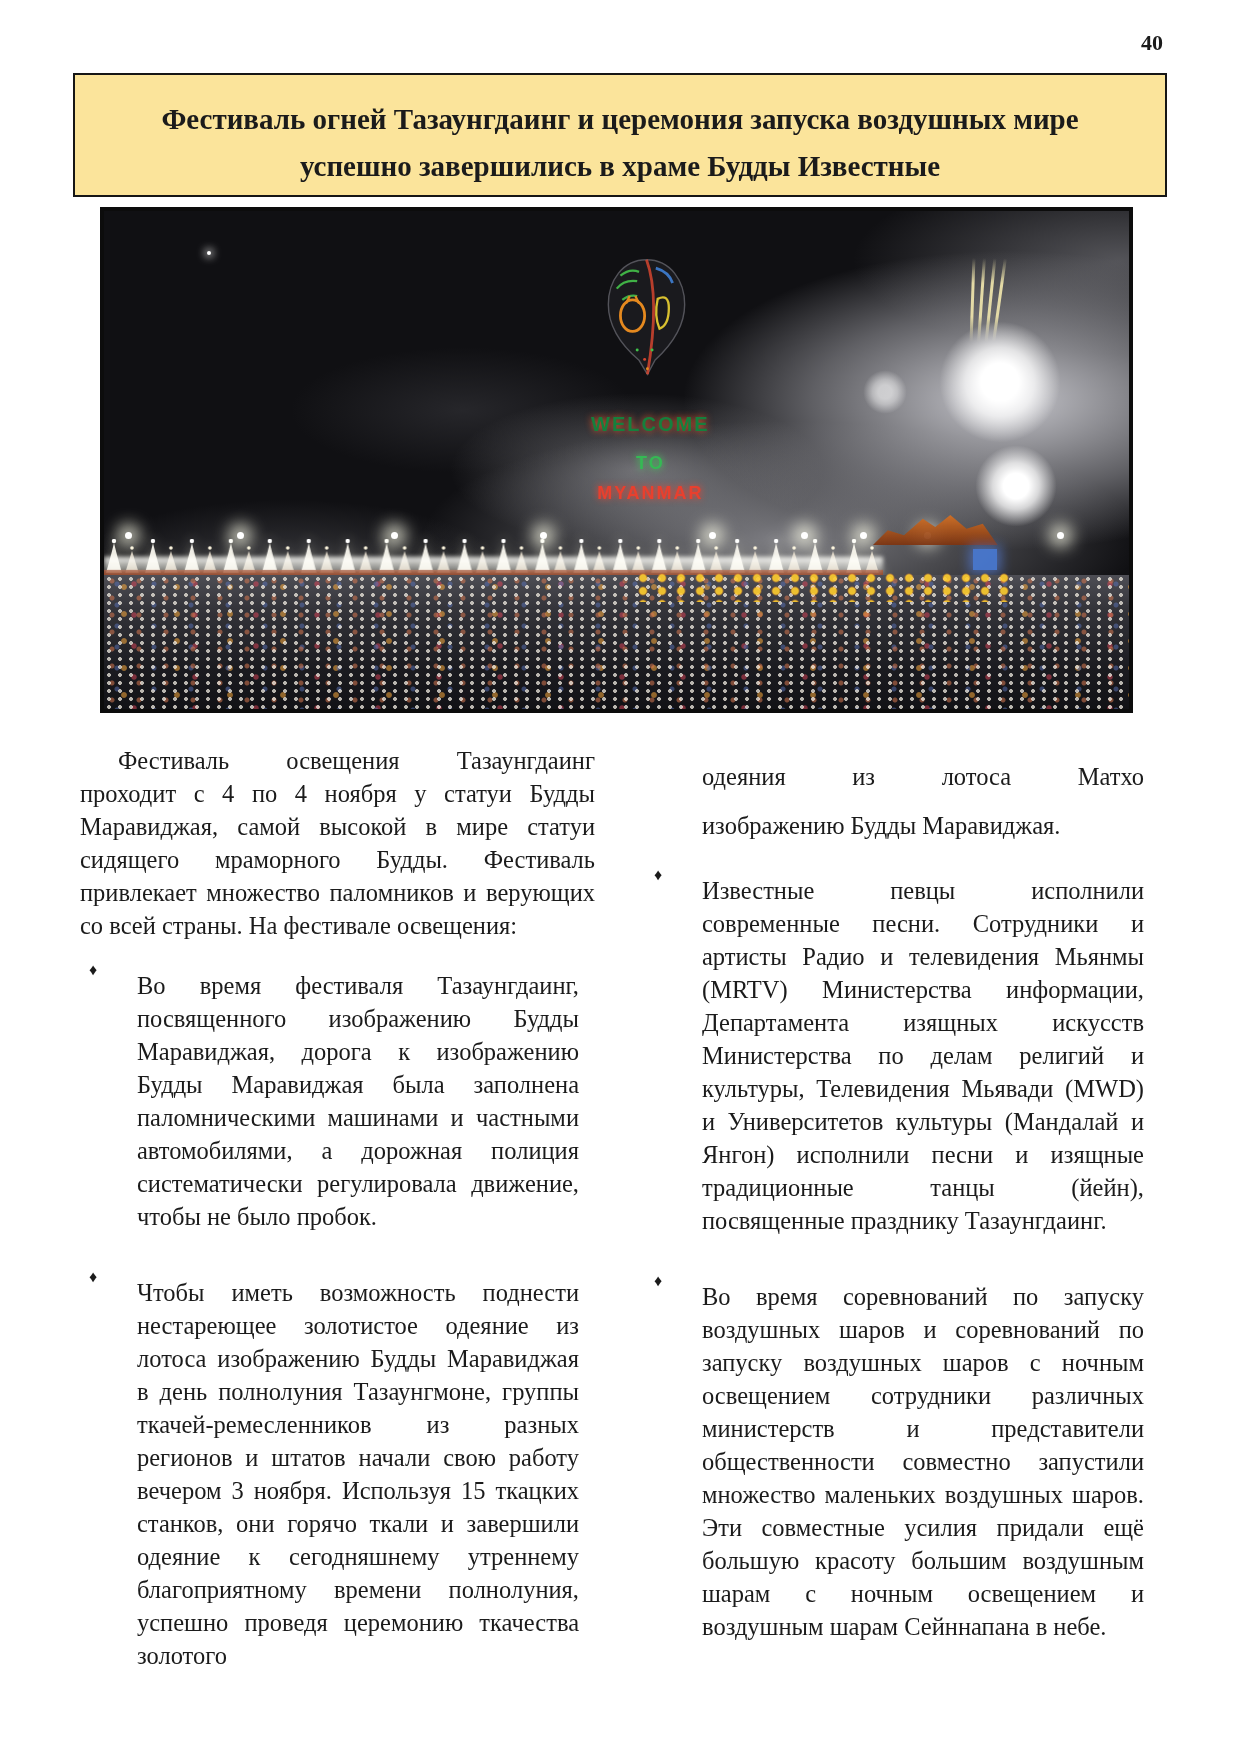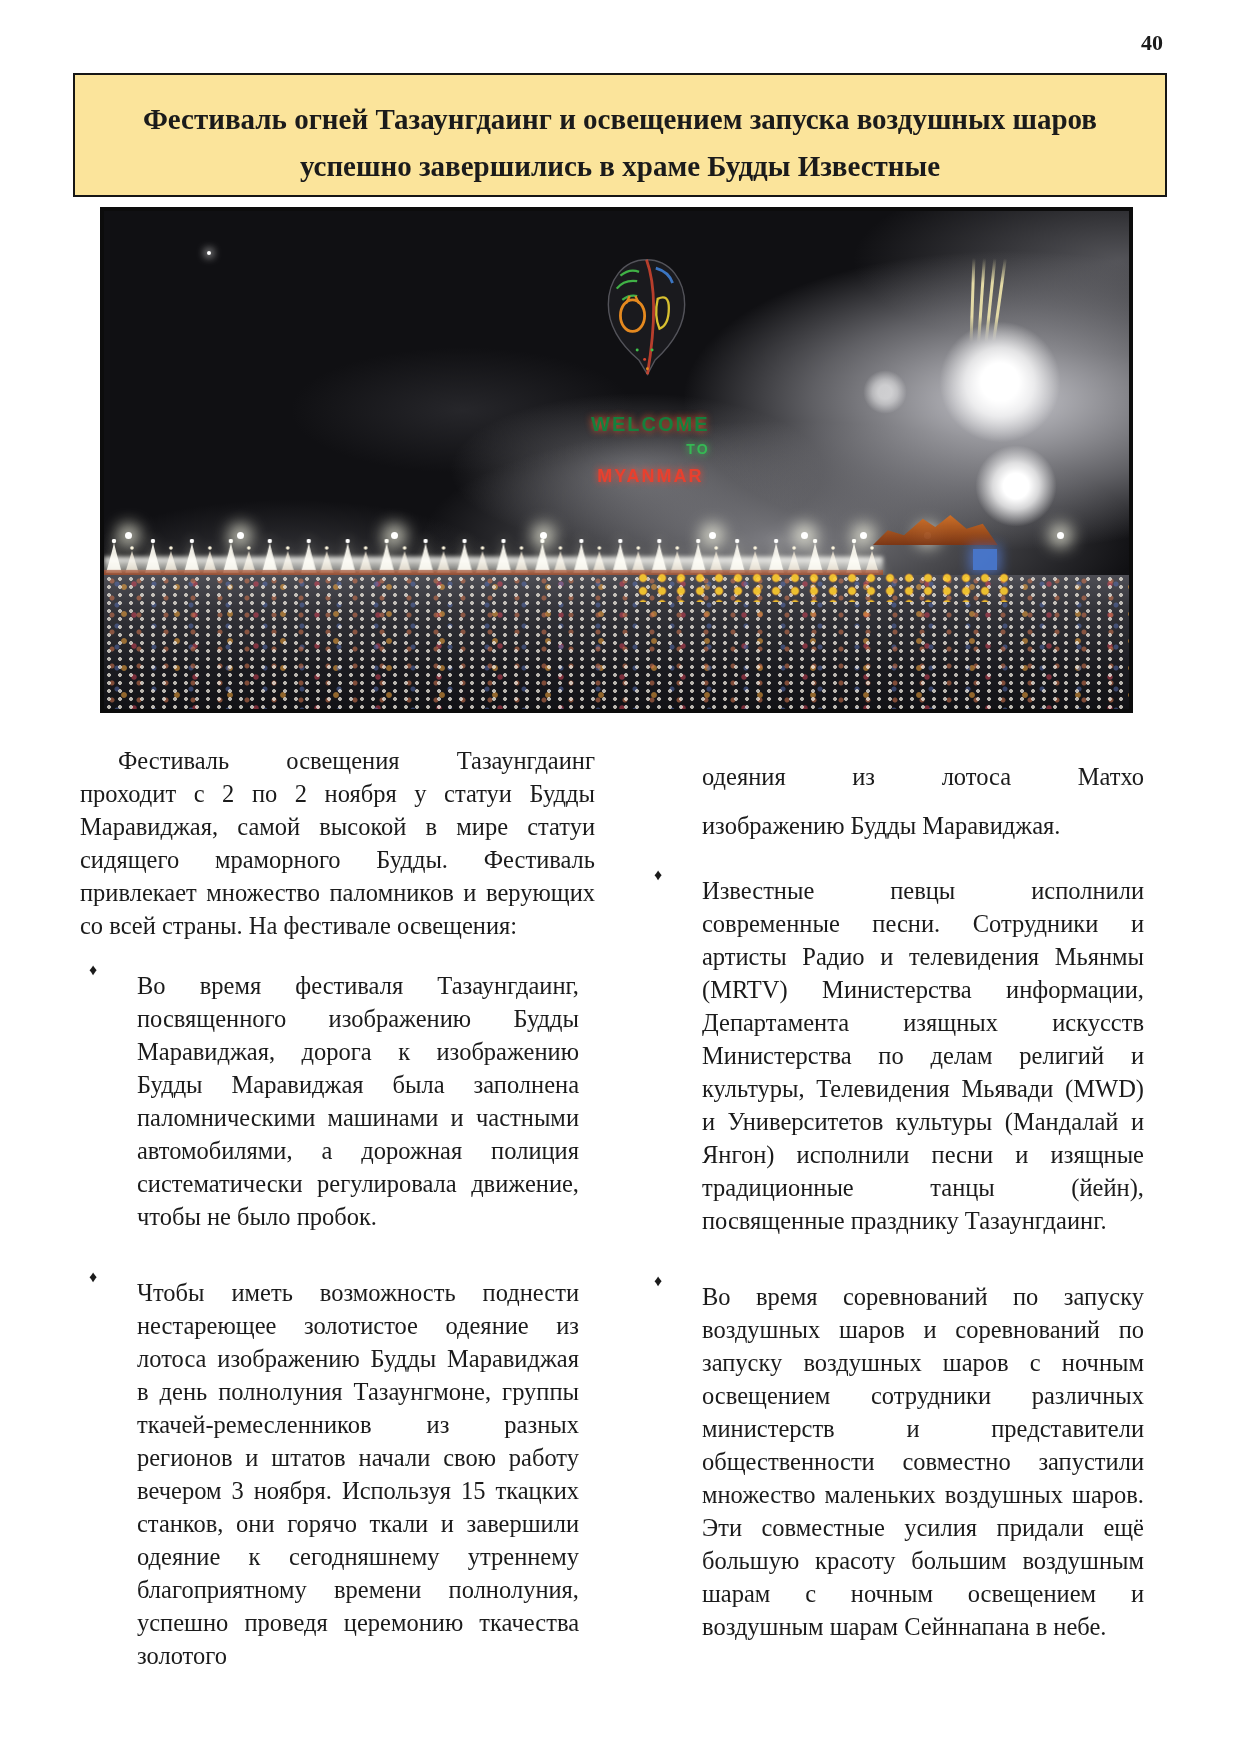--- a/index.html
+++ b/index.html
@@ -35,21 +35,21 @@
      background:linear-gradient(180deg,rgba(235,225,170,0),rgba(235,225,170,.95) 30%,rgba(235,225,170,.95) 70%,rgba(235,225,170,0));}
   .streaks i:nth-child(1){left:0;transform:rotate(2deg);}
   .streaks i:nth-child(2){left:9px;transform:rotate(4deg);}
   .streaks i:nth-child(3){left:18px;transform:rotate(6deg);}
   .streaks i:nth-child(4){left:27px;transform:rotate(8deg);}
   .balloon{left:48.2%;top:9.2%;width:97px;height:121px;}
   .sign{left:53.3%;top:40.6%;transform:translateX(-50%);position:absolute;text-align:center;
         font-family:"Liberation Sans",sans-serif;font-weight:bold;letter-spacing:2px;white-space:nowrap;}
   .sign div{position:static;}
   .sign .l1{font-size:20px;color:#15803d;text-shadow:0 0 7px rgba(255,90,40,.95);}
-  .sign .l2{font-size:14px;color:#35b954;margin-top:5px;text-shadow:0 0 7px rgba(60,220,90,.95);text-align:right;}
+  .sign .l2{font-size:18px;color:#35b954;margin-top:17px;text-shadow:0 0 7px rgba(60,220,90,.95);}
   .sign .l3{font-size:18px;color:#e8402e;margin-top:9px;text-shadow:0 0 7px rgba(255,60,40,.95);}
   .tents{left:0;top:65.4%;width:76%;height:8%;filter:drop-shadow(0 0 6px rgba(255,255,230,.45));}
   .lamp{width:7px;height:7px;border-radius:50%;background:#fff;top:64.5%;
         box-shadow:0 0 16px 8px rgba(255,255,235,.75);}
   .pagoda{left:75%;top:60.5%;width:12.2%;height:6.6%;opacity:.92;filter:blur(.5px);
      clip-path:polygon(0 100%,12% 55%,25% 70%,40% 20%,50% 45%,62% 8%,75% 50%,88% 35%,100% 100%);
      background:linear-gradient(180deg,#e07825,#7e3410);}
   .stage{left:84.8%;top:67.8%;width:2.3%;height:4.3%;background:#4a7fe0;
          box-shadow:0 0 12px 4px rgba(90,140,255,.6);opacity:.85;}
   .ground-glow{left:0;top:69.5%;width:76%;height:3.6%;filter:blur(2px);
@@ -79,21 +79,21 @@
   .cline1{text-align:justify;text-align-last:justify;}
 </style>
 </head>
 <body>
 
 <div class="page">
 
   <div class="page-number">40</div>
 
   <div class="banner">
-    <div class="banner-line">Фестиваль огней Тазаунгдаинг и освещением запуска воздушных шаров</div>
+    <div class="banner-line">Фестиваль огней Тазаунгдаинг и церемония запуска воздушных мире</div>
     <div class="banner-line">успешно завершились в храме Будды Известные</div>
   </div>
 
   <figure class="photo">
     <div class="sky"></div>
     <div class="star"></div>
     <div class="glow glow3"></div>
     <div class="streaks">
         <i></i>
         <i></i>
@@ -153,21 +153,21 @@
     <div class="pagoda"></div>
     <div class="stage"></div>
     <div class="ground-glow"></div>
     <div class="crowd"></div>
     <div class="lanterns"></div>
   </figure>
 
   <div class="columns">
 
     <div class="col">
-      <p class="intro">Фестиваль освещения Тазаунгдаинг проходит с 2 по 2 ноября у статуи Будды Маравиджая, самой высокой в мире статуи сидящего мраморного Будды. Фестиваль привлекает множество паломников и верующих со всей страны. На фестивале освещения:</p>
+      <p class="intro">Фестиваль освещения Тазаунгдаинг проходит с 4 по 4 ноября у статуи Будды Маравиджая, самой высокой в мире статуи сидящего мраморного Будды. Фестиваль привлекает множество паломников и верующих со всей страны. На фестивале освещения:</p>
 
       <div class="bullet-item">
         <span class="bullet">♦</span>
         <p class="btext">Во время фестиваля Тазаунгдаинг, посвященного изображению Будды Маравиджая, дорога к изображению Будды Маравиджая была заполнена паломническими машинами и частными автомобилями, а дорожная полиция систематически регулировала движение, чтобы не было пробок.</p>
       </div>
 
       <div class="bullet-item">
         <span class="bullet">♦</span>
         <p class="btext continued">Чтобы иметь возможность поднести нестареющее золотистое одеяние из лотоса изображению Будды Маравиджая в день полнолуния Тазаунгмоне, группы ткачей-ремесленников из разных регионов и штатов начали свою работу вечером 3 ноября. Используя 15 ткацких станков, они горячо ткали и завершили одеяние к сегодняшнему утреннему благоприятному времени полнолуния, успешно проведя церемонию ткачества золотого</p>
       </div>

